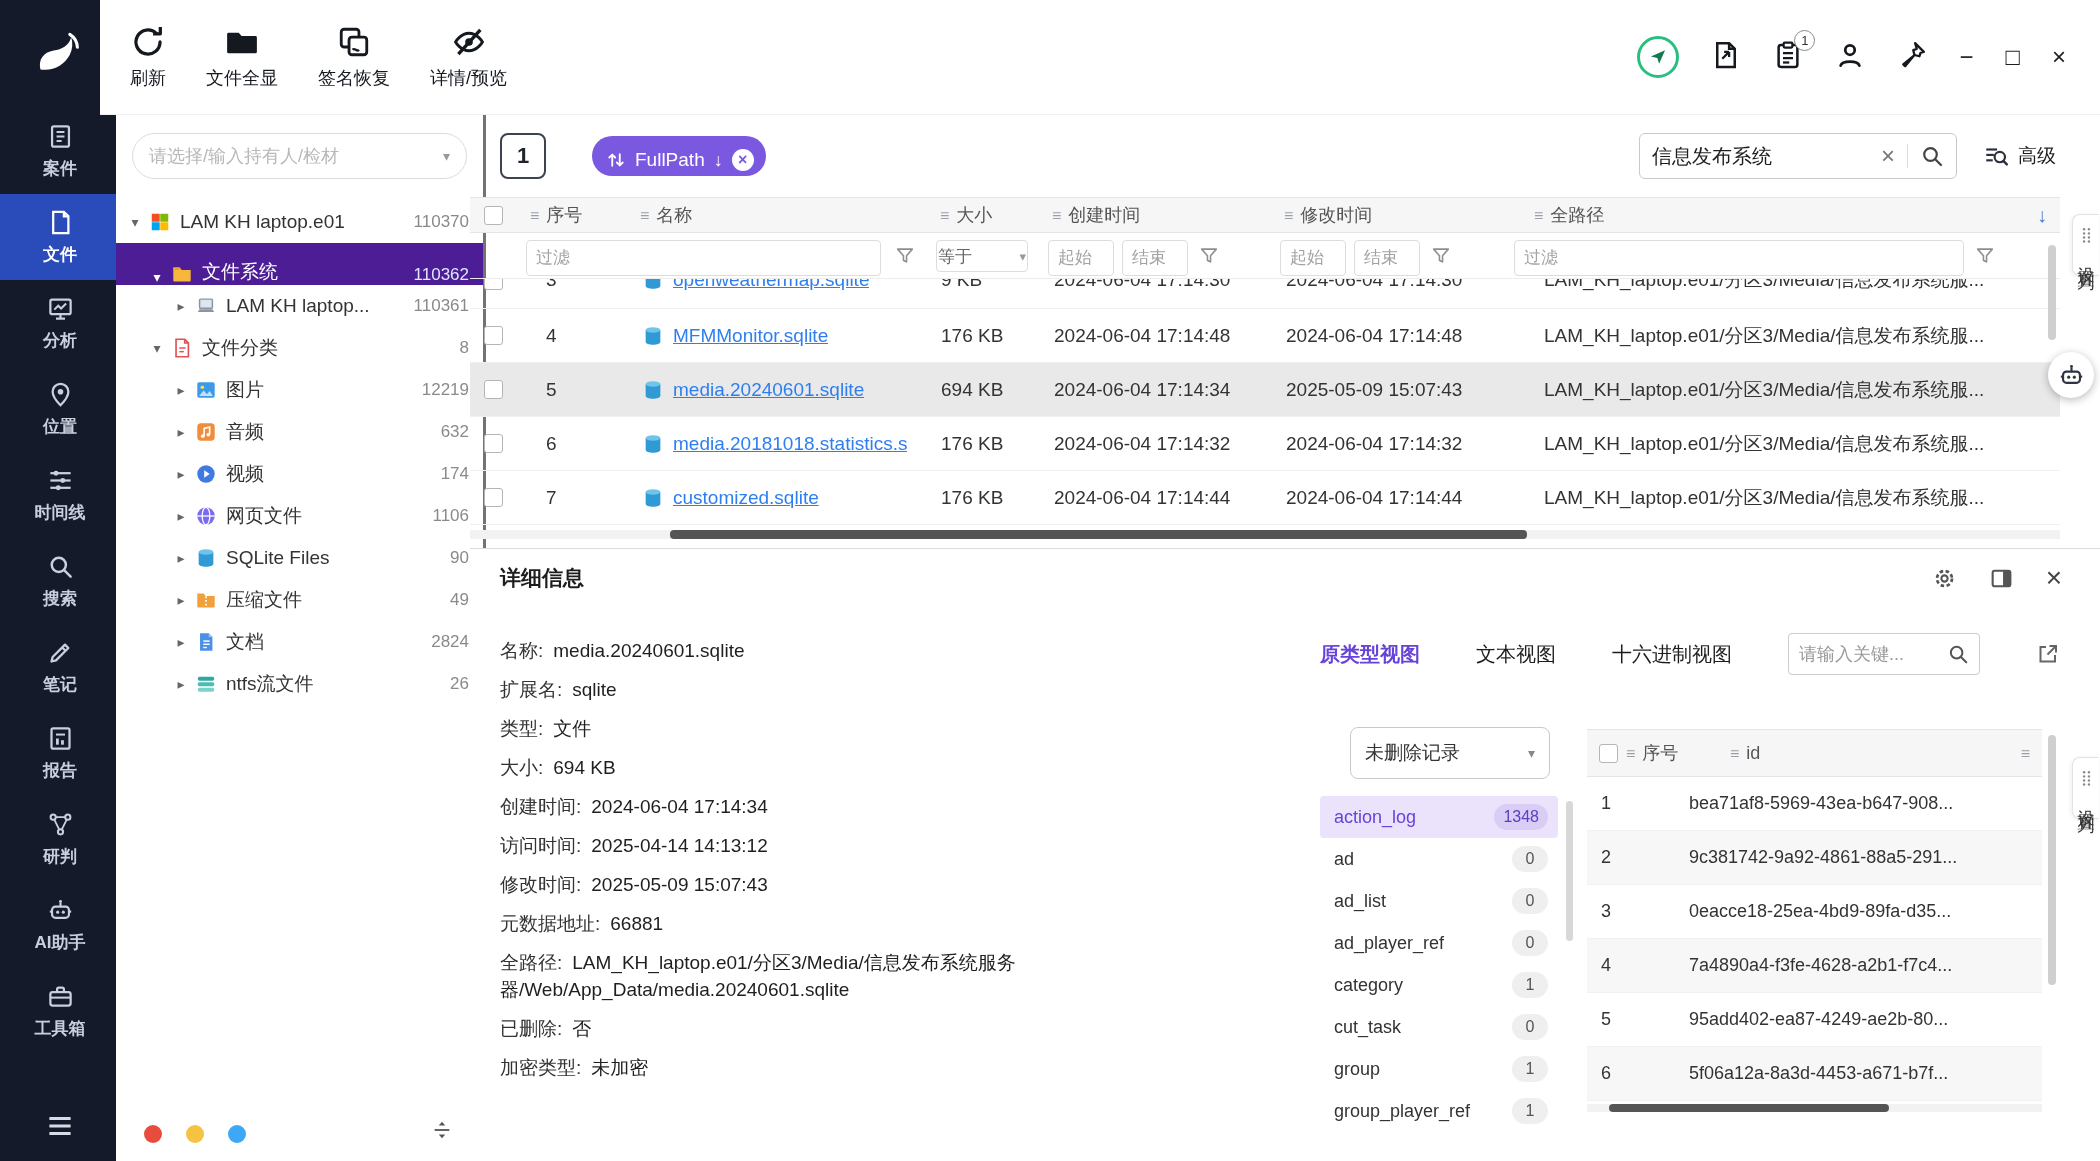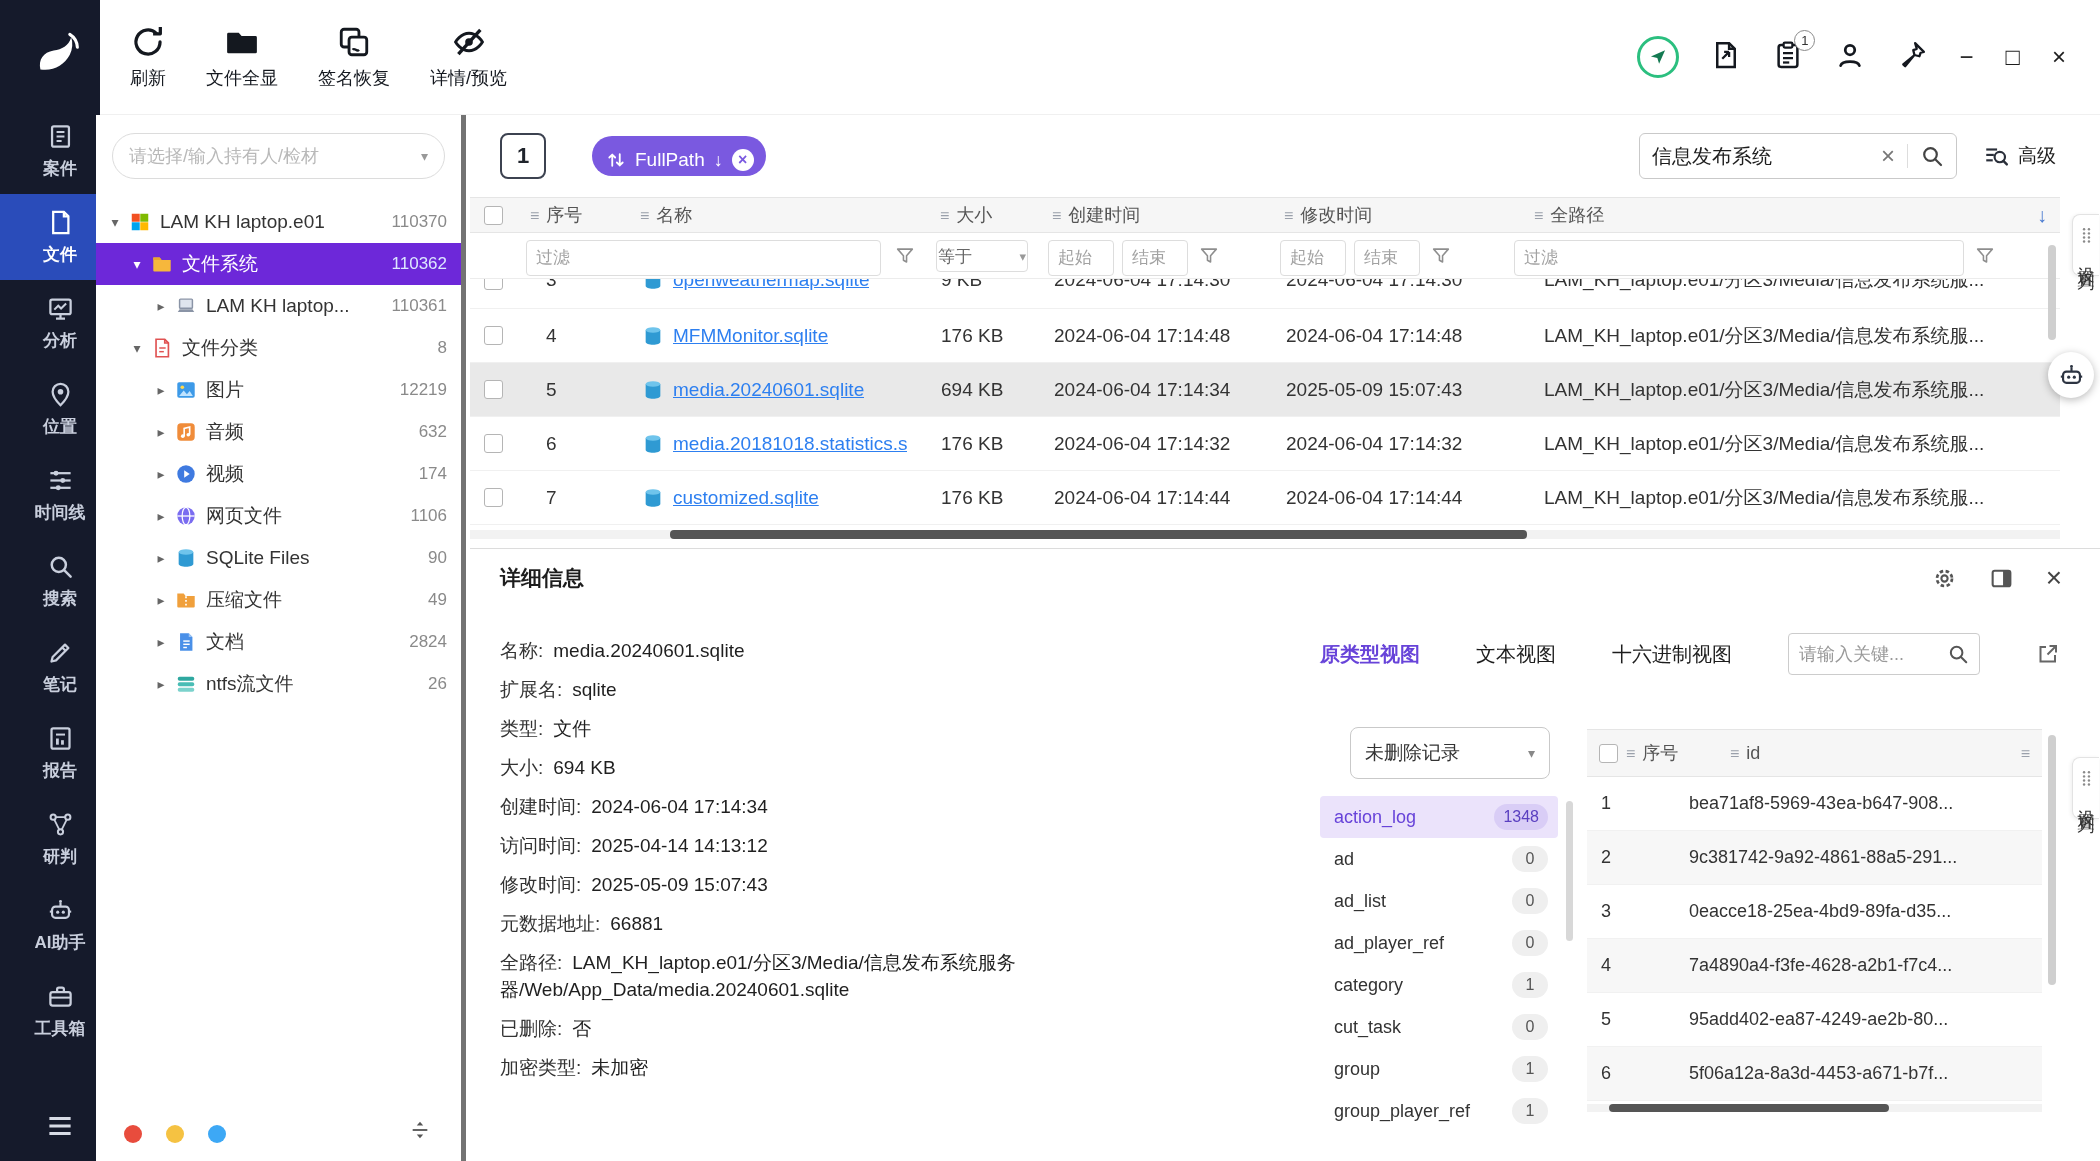--- a/index.html
+++ b/index.html
@@ -26,33 +26,33 @@
   .tb-btn svg { width:34px; height:34px; color:#14181f; }
   .tb-right { margin-left:auto; display:flex; align-items:center; gap:32px; padding-right:34px; }
   .green-circ { width:42px; height:42px; border:3px solid #2bbf7f; border-radius:50%; display:flex; align-items:center; justify-content:center; color:#147a52; }
   .green-circ svg { width:20px; height:20px; }
   .tb-ic { color:#14181f; position:relative; cursor:pointer; }
   .tb-ic svg { width:30px; height:30px; }
   .badge { position:absolute; top:-10px; right:-12px; min-width:21px; height:21px; border:1.5px solid #8a8a8a; background:#fff; border-radius:50%; font-size:13px; color:#333; display:flex; align-items:center; justify-content:center; }
   .winctl { font-size:24px; color:#1d1d1d; cursor:pointer; line-height:1; }
 
   
-  .treepanel { position:absolute; left:96px; top:115px; width:370px; height:1046px; border-right:5px solid #737373; background:#fff; }
+  .treepanel { position:absolute; left:116px; top:115px; width:370px; height:1046px; border-right:3px solid #737373; background:#fff; }
   .tree-search { margin:18px 16px 22px 16px; height:46px; border:1px solid #dcdcdc; border-radius:23px; display:flex; align-items:center; padding:0 16px; gap:8px; }
   .tree-search input { border:none; outline:none; flex:1; font-size:18px; color:#333; min-width:0; background:transparent; }
   .tree-search input::placeholder { color:#b9b9b9; }
   .tree-search .car { color:#999; font-size:14px; }
   .t-row { height:42px; display:flex; align-items:center; font-size:19px; color:#333; cursor:pointer; }
   .t-row.lvl0 { padding-left:8px; } .t-row.lvl1 { padding-left:30px; } .t-row.lvl2 { padding-left:54px; }
   .t-caret { width:22px; text-align:center; color:#666; font-size:14px; flex:none; }
   .car-d::before { content:"▾"; } .car-r::before { content:"▸"; }
   .t-icon { width:22px; height:22px; margin:0 9px 0 3px; flex:none; }
   .t-label { white-space:nowrap; overflow:hidden; text-overflow:ellipsis; }
   .t-count { margin-left:auto; margin-right:14px; color:#8a8a8a; font-size:17px; flex:none; }
-  .t-row.selected { background:#6d28d9; color:#fff; }
+  .t-row.selected { background:#4c1d95; color:#fff;align-items:flex-end; }
   .t-row.selected .t-caret { color:#fff; }
   .t-row.selected .t-count { color:#dde7ff; }
   .tree-dots { position:absolute; bottom:18px; left:28px; display:flex; gap:24px; }
   .dot { width:18px; height:18px; border-radius:50%; cursor:pointer; }
   .splitter { position:absolute; bottom:16px; right:30px; color:#555; cursor:pointer; }
   .splitter svg { width:22px; height:22px; }
 
   
   .mainarea { position:absolute; left:470px; top:115px; width:1630px; height:1046px; }
   .controlbar { height:82px; display:flex; align-items:center; padding:0 44px 0 30px; gap:46px; }

